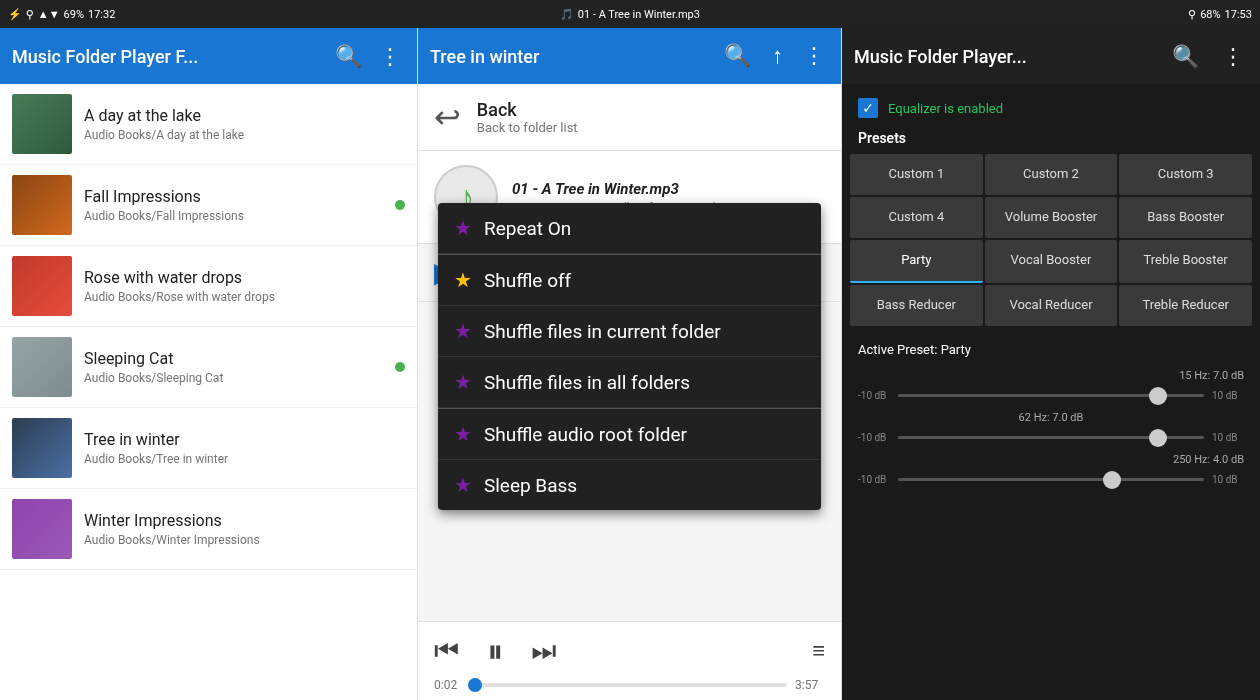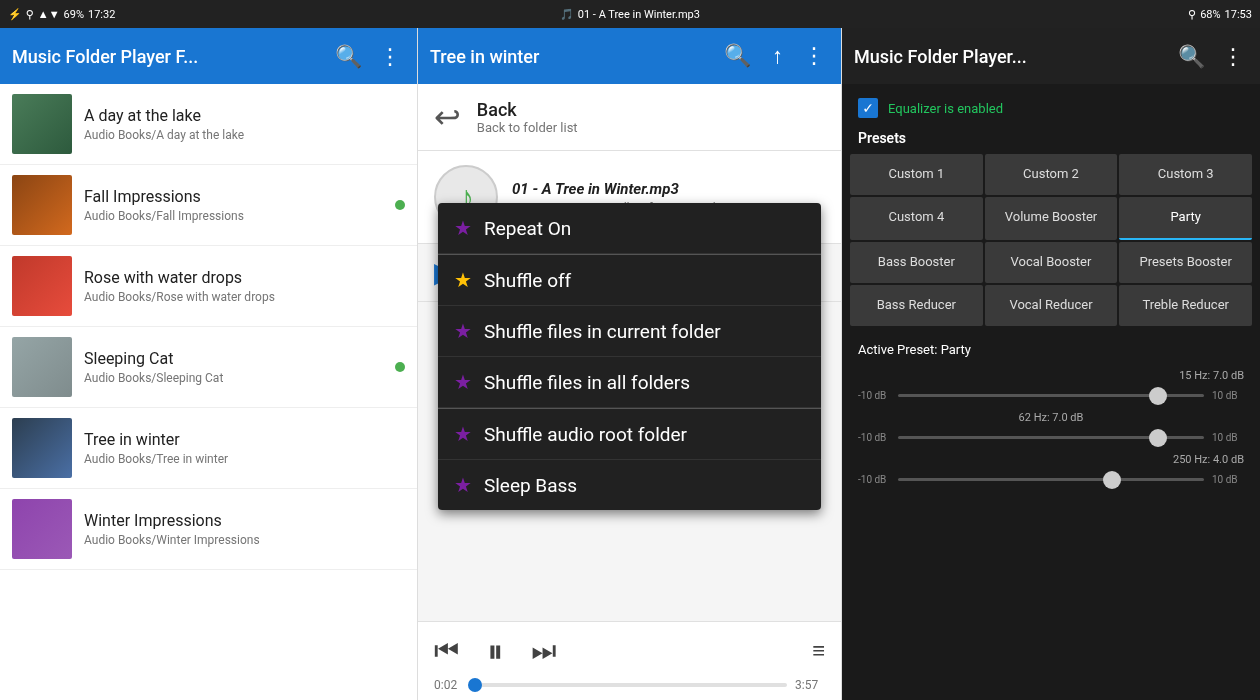--- a/index.html
+++ b/index.html
@@ -105,21 +105,21 @@
     .progress-time { font-size: 12px; color: #757575; min-width: 30px; }
     .progress-bar { flex: 1; height: 4px; background: #e0e0e0; border-radius: 2px; position: relative; }
     .progress-fill { height: 100%; width: 1%; background: #1976D2; border-radius: 2px; position: relative; }
     .progress-thumb { width: 14px; height: 14px; background: #1976D2; border-radius: 50%; position: absolute; right: -7px; top: -5px; }
 
     
     .panel-eq {
       flex: 1; background: #1a1a1a; display: flex; flex-direction: column; overflow-y: auto;
     }
     .eq-header {
-      height: 56px; background: #212121; display: flex; align-items: center; padding: 0 12px; gap: 8px;
+      height: 56px; background: #212121; display: flex; align-items: center; padding: 0 12px; gap: 14px;
     }
     .eq-header-title { flex: 1; color: #fff; font-size: 18px; font-weight: 500; white-space: nowrap; overflow: hidden; text-overflow: ellipsis; }
 
     
     .eq-enabled-row {
       display: flex; align-items: center; padding: 14px 16px 8px; gap: 10px;
     }
     .eq-checkbox {
       width: 20px; height: 20px; background: #1976D2; border-radius: 2px; display: flex; align-items: center; justify-content: center; cursor: pointer; flex-shrink: 0;
     }
@@ -350,24 +350,24 @@
 
     <div class="presets-label">Presets</div>
 
     <div class="presets-grid">
 
     <div class="preset-btn">Custom 1</div>
         <div class="preset-btn">Custom 2</div>
         <div class="preset-btn">Custom 3</div>
         <div class="preset-btn">Custom 4</div>
         <div class="preset-btn">Volume Booster</div>
+        <div class="preset-btn">Bass Booster</div>
         <div class="preset-btn active">Party</div>
-        <div class="preset-btn">Bass Booster</div>
         <div class="preset-btn">Vocal Booster</div>
-        <div class="preset-btn">Presets Booster</div>
+        <div class="preset-btn">Treble Booster</div>
         <div class="preset-btn">Bass Reducer</div>
         <div class="preset-btn">Vocal Reducer</div>
         <div class="preset-btn">Treble Reducer</div>
       </div>
 
     <div class="active-preset-row">
       <span>Active Preset: Party</span>
     </div>
 
     <div id="eq-bands">

